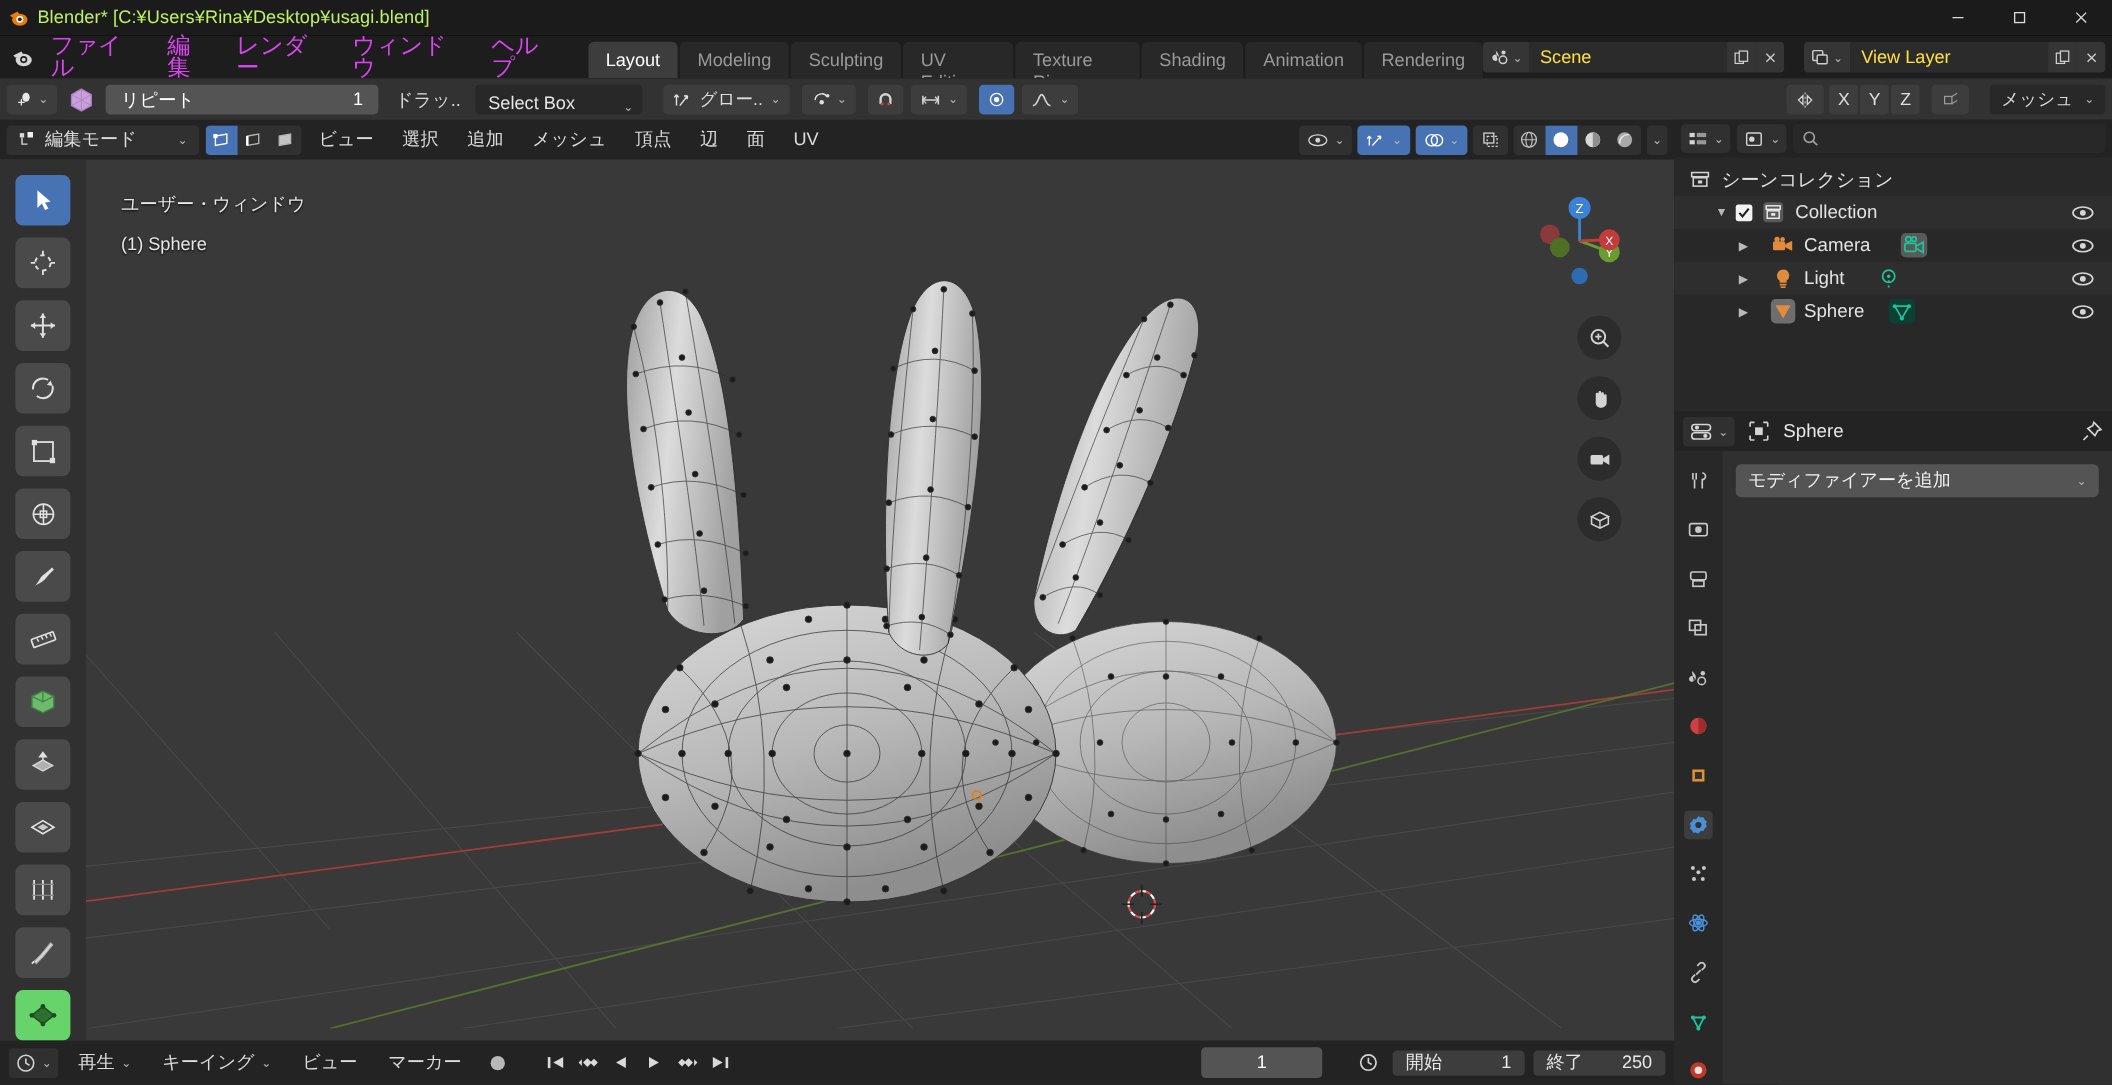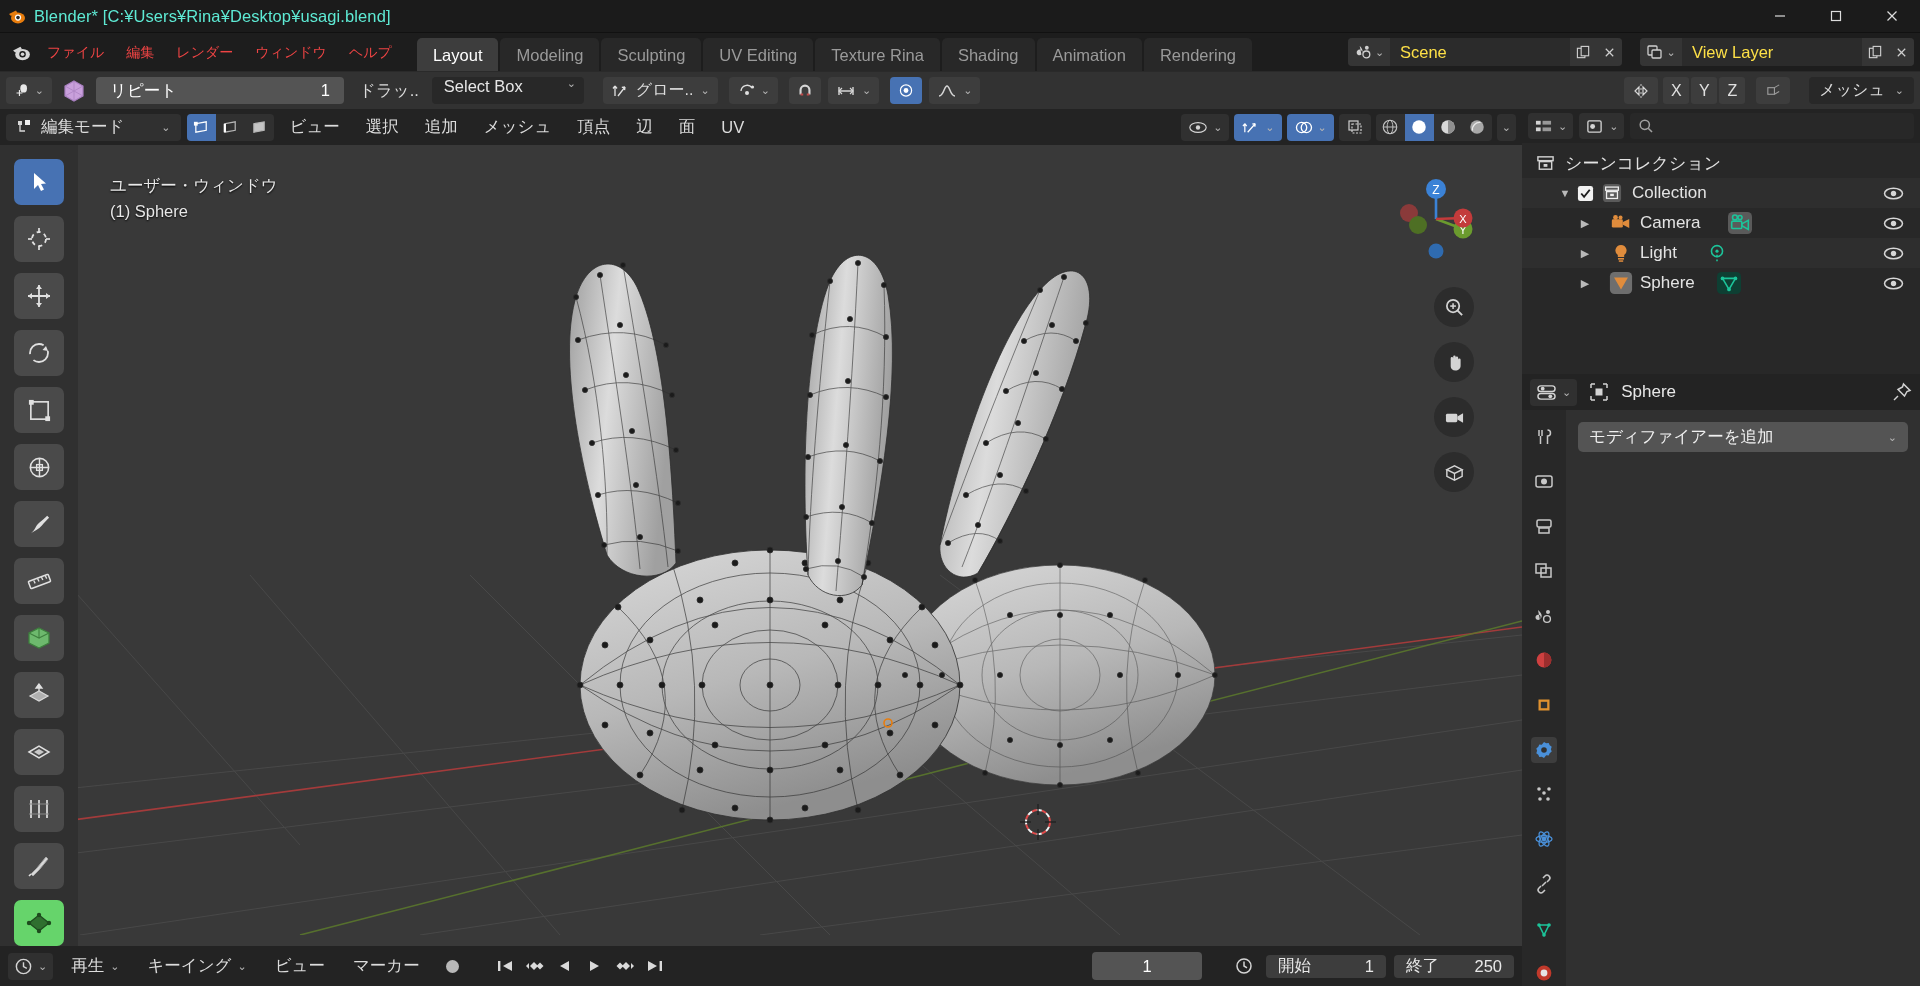--- a/index.html
+++ b/index.html
@@ -10,35 +10,35 @@
     -webkit-font-smoothing: antialiased;
   }
   .app { position:relative; width:1920px; height:986px; display:flex; flex-direction:column; }
 
   
   .titlebar {
     height:33px; background:#1b1b1b; display:flex; align-items:center;
     flex:0 0 33px; border-bottom:1px solid #111;
   }
   .tb-icon { width:34px; display:flex; align-items:center; justify-content:center; }
-  .tb-title { font-size:16.5px; color:#5eead4; letter-spacing:.1px; }
+  .tb-title { font-size:16.5px; color:#bef264; letter-spacing:.1px; }
   .tb-spacer { flex:1; }
   .winbtn {
     width:56px; height:33px; display:flex; align-items:center; justify-content:center;
     color:#dcdcdc; font-size:15px;
   }
 
   
   .topbar {
     height:38px; flex:0 0 38px; background:#1d1d1d; display:flex; align-items:center;
     padding-left:6px; gap:0px;
   }
   .blender-logo { width:30px; height:30px; display:flex; align-items:center; justify-content:center; }
   .menu-item {
-    padding:4px 11px; font-size:14px; color:#ef4444; border-radius:3px; line-height:20px;
+    padding:4px 11px; font-size:21px; color:#d946ef; border-radius:3px; line-height:20px;
   }
   .ws-tabs { display:flex; align-items:flex-end; height:38px; margin-left:14px; gap:2px; }
   .ws-tab {
     padding:7px 16px 8px; font-size:16.5px; color:#9a9a9a; background:#282828;
     border-radius:5px 5px 0 0; line-height:20px; height:33px;
   }
   .ws-tab.active { background:#3d3d3d; color:#ffffff; }
   .topbar-right { margin-left:auto; display:flex; align-items:center; gap:0; padding-right:6px; height:38px; }
   .idblock {
     display:flex; align-items:center; background:#2b2b2b; border-radius:4px; height:28px;
@@ -66,21 +66,21 @@
     height:27px; background:#3d3d3d; border-radius:4px; display:flex; align-items:center;
     justify-content:center; padding:0 8px; color:#dcdcdc; font-size:16px; gap:4px;
   }
   .tbtn.dark { background:#282828; }
   .tbtn.blue { background:#4772b3; }
   .num-field {
     height:27px; width:248px; background:#545454; border-radius:4px; display:flex;
     align-items:center; justify-content:space-between; padding:0 14px; font-size:16.5px; color:#fff;
   }
   .dropdown {
-    height:27px; background:#282828; border-radius:4px; display:flex; align-items:flex-start;
+    height:27px; background:#282828; border-radius:4px; display:flex; align-items:flex-end;
     padding:0 8px 0 12px; color:#e6e6e6; font-size:16.5px; gap:8px; justify-content:space-between;
   }
   .label-txt { font-size:16.5px; color:#dcdcdc; padding:0 2px; }
   .chev { font-size:11px; color:#b5b5b5; }
   .xyz { display:flex; gap:2px; }
   .xyz .x { width:26px; height:27px; background:#3d3d3d; border-radius:3px; display:flex;
     align-items:center; justify-content:center; font-size:16px; color:#e0e0e0; }
 
   
   .body { flex:1; display:flex; min-height:0; }
@@ -741,21 +741,21 @@
             <circle r="12" fill="none" stroke="#e04a4a" stroke-width="2" stroke-dasharray="5 5"></circle>
             <circle r="12" fill="none" stroke="#f4f4f4" stroke-width="2" stroke-dasharray="5 5" stroke-dashoffset="5"></circle>
             <line x1="-18" y1="0" x2="-7" y2="0" stroke="#222" stroke-width="1.4"></line>
             <line x1="7" y1="0" x2="18" y2="0" stroke="#222" stroke-width="1.4"></line>
             <line x1="0" y1="-18" x2="0" y2="-7" stroke="#222" stroke-width="1.4"></line>
             <line x1="0" y1="7" x2="0" y2="18" stroke="#222" stroke-width="1.4"></line>
           </g>
         </svg>
 
         <div class="vp-text" style="top:30px">ユーザー・ウィンドウ</div>
-        <div class="vp-text" style="top:57px">(1) Sphere</div>
+        <div class="vp-text" style="top:68px">(1) Sphere</div>
 
         <div class="toolcol">
           <div class="tool sel">
             <svg width="24" height="24" viewBox="0 0 24 24">
                 <path d="M7 3 L7 19 L11 15 L14 21 L17 19.5 L14 14 L19 13.5 Z" fill="#fff"></path>
               </svg>
           </div>
           <div class="tool">
             <svg width="24" height="24" viewBox="0 0 24 24">
                 <circle cx="12" cy="12" r="7" fill="none" stroke="#e0e0e0" stroke-width="1.8" stroke-dasharray="4 3.6"></circle>

